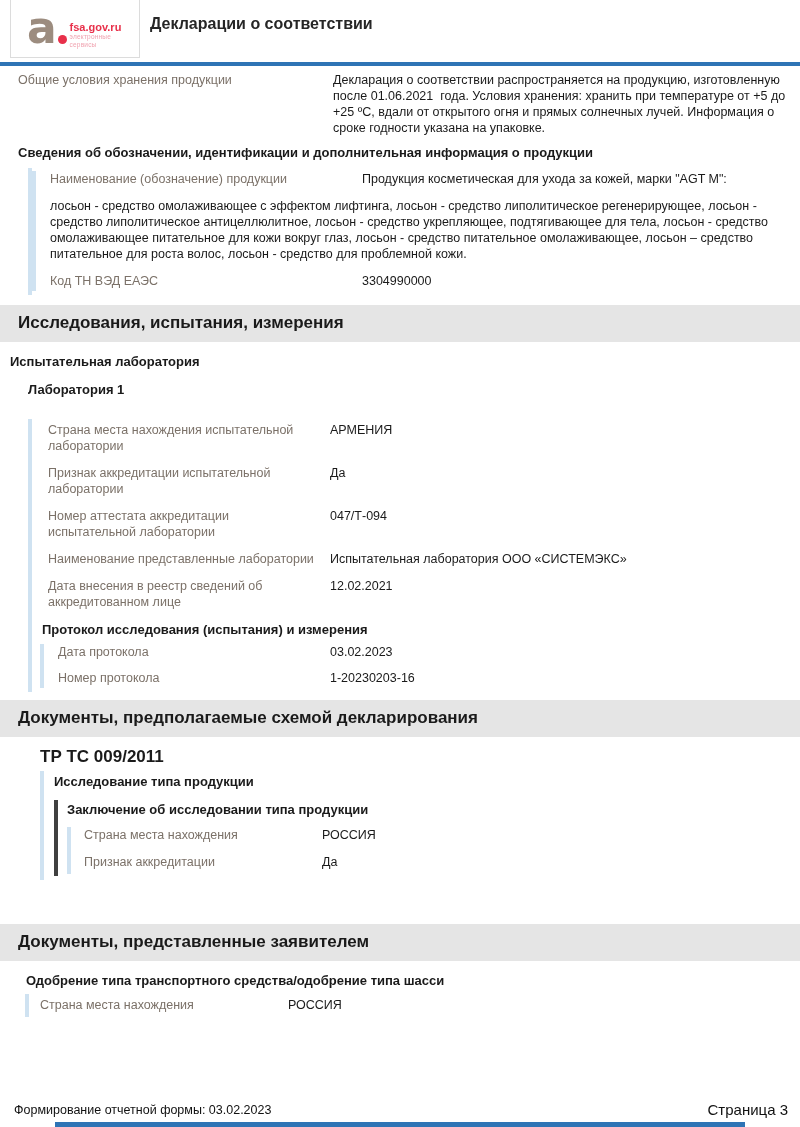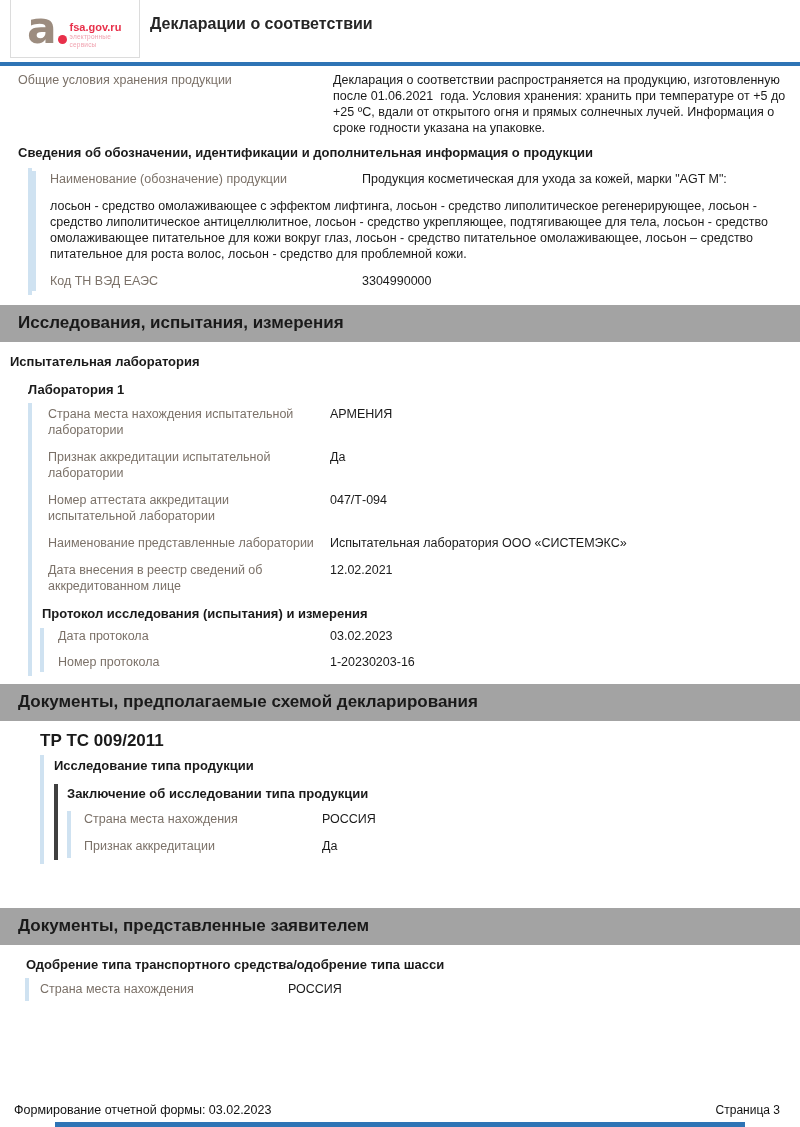--- a/index.html
+++ b/index.html
@@ -34,30 +34,30 @@
 
   .h-bold { font-weight:bold; font-size:13px; }
   .heading-product { margin:9px 0 0 18px; }
 
   .grp { border-left:4px solid #cfe2f1; padding-top:1px; padding-bottom:4px; }
   .grp-product { margin-left:28px; margin-top:7px; }
   .grp-product-inner { border-left:4px solid #cfe2f1; padding-left:14px; padding-bottom:2px; }
   .grp-product-inner .row:first-child { margin-top:2px; }
   .grp-product-inner .lbl { flex:0 0 302px; }
 
-  .band { background:#a3a3a3; font-weight:bold; font-size:17px; line-height:18px;
+  .band { background:#e5e5e5; font-weight:bold; font-size:17px; line-height:18px;
           padding:9px 10px 10px 18px; color:#1a1a1a; }
   .band-1 { margin-top:10px; }
   .band-2 { margin-top:8px; }
   .band-3 { margin-top:44px; }
 
   .heading-lab-block { margin:12px 0 0 10px; }
   .heading-lab { margin:12px 0 0 28px; }
 
-  .grp-lab { margin-left:28px; margin-top:5px; padding-left:16px; }
+  .grp-lab { margin-left:28px; margin-top:21px; padding-left:16px; }
   .grp-lab > .row:first-child { margin-top:2px; }
   .grp-lab .lbl { flex:0 0 272px; }
 
   .heading-protocol { margin:12px 0 0 -6px; }
   .grp-protocol { margin-left:-8px; margin-top:4px; border-left:4px solid #cfe2f1;
                   padding-left:14px; padding-bottom:2px; }
   .grp-protocol .row { margin-top:10px; }
   .grp-protocol .row:first-child { margin-top:6px; }
   .grp-protocol .lbl { flex:0 0 262px; }
 
@@ -70,21 +70,21 @@
   .grp-tr-c .row:first-child { margin-top:2px; }
   .grp-tr-c .lbl { flex:0 0 228px; }
 
   .heading-approval { margin:12px 0 0 26px; }
   .grp-approval { margin-left:25px; margin-top:5px; padding-left:11px; padding-bottom:4px; }
   .grp-approval .row:first-child { margin-top:2px; }
   .grp-approval .lbl { flex:0 0 238px; }
 
   
   .footer-left  { position:absolute; left:14px;  bottom:9px; font-size:12.5px; color:#111; }
-  .footer-right { position:absolute; right:20px; bottom:9px; font-size:12px; color:#111; }
+  .footer-right { position:absolute; right:12px; bottom:9px; font-size:15px; color:#111; }
   .bottom-bar { position:absolute; left:55px; bottom:0; width:690px; height:5px; background:#2e74b5; }
 </style>
 </head>
 <body>
 
 <div class="page">
 
   <div class="header">
     <div class="logo-box">
       <span class="logo-a">a</span>

